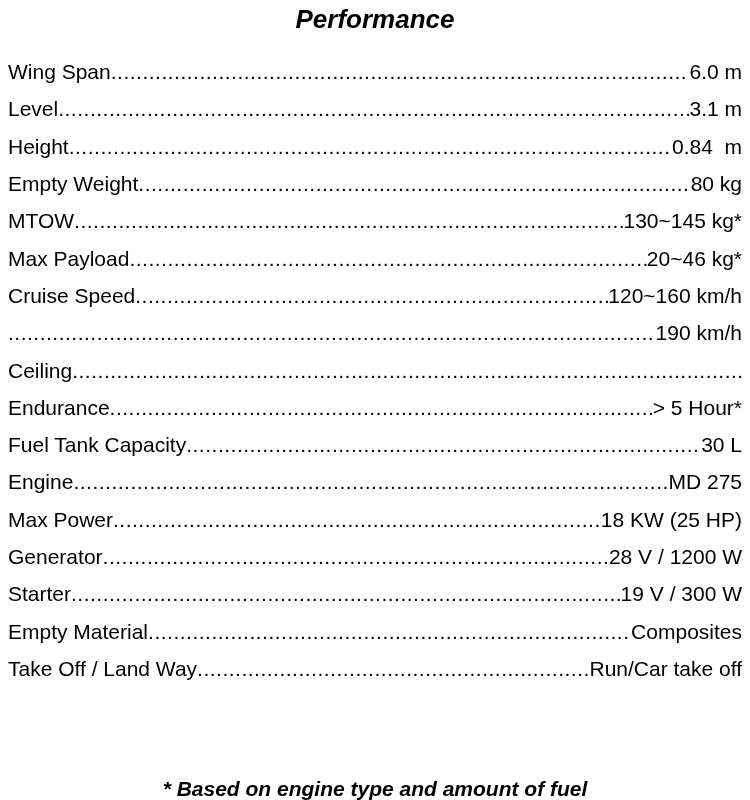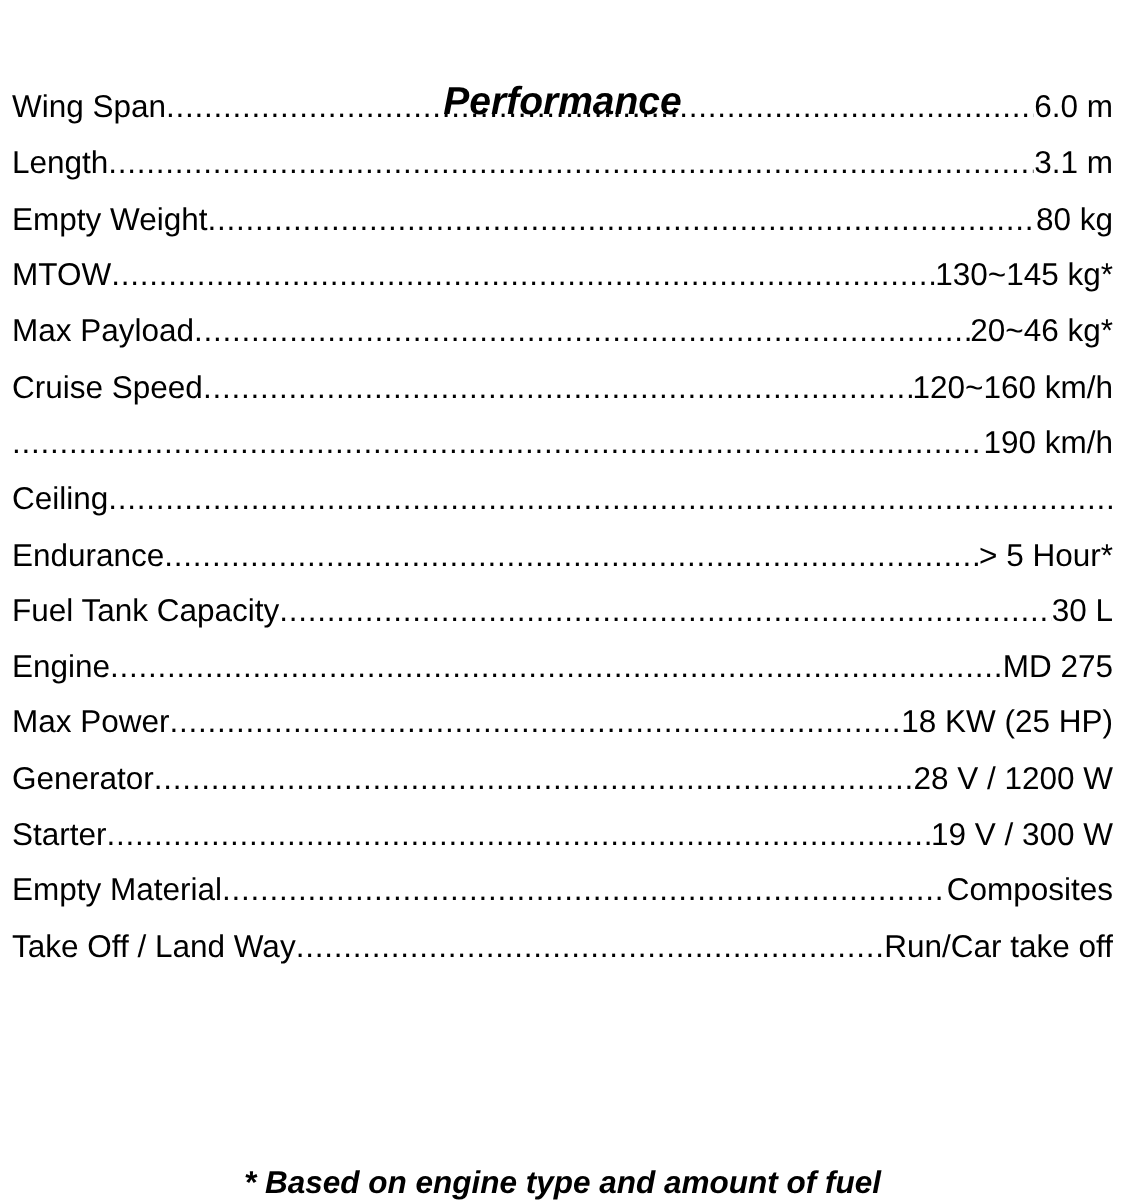--- a/index.html
+++ b/index.html
@@ -18,21 +18,20 @@
     .title {
       position: absolute;
       top: 2px;
       left: 0;
       width: 750px;
       text-align: center;
       font-size: 26px;
       font-weight: bold;
       font-style: italic;
       line-height: 34px;
-      margin-top: 48px;
     }
     .spec-list {
       position: absolute;
       top: 53px;
       left: 8px;
       width: 734px;
     }
     .spec-row {
       display: flex;
       align-items: center;
@@ -75,23 +74,28 @@
 
 <div class="title">Performance</div>
 
 <div class="spec-list">
   <div class="spec-row">
     <span class="spec-label">Wing Span</span>
     <span class="spec-leader"></span>
     <span class="spec-value">6.0 m</span>
   </div>
   <div class="spec-row">
-    <span class="spec-label">Length</span>
+    <span class="spec-label">Level</span>
     <span class="spec-leader"></span>
     <span class="spec-value">3.1 m</span>
+  </div>
+  <div class="spec-row">
+    <span class="spec-label">Height</span>
+    <span class="spec-leader"></span>
+    <span class="spec-value" style="white-space:pre;">0.84  m</span>
   </div>
   <div class="spec-row">
     <span class="spec-label">Empty Weight</span>
     <span class="spec-leader"></span>
     <span class="spec-value">80 kg</span>
   </div>
   <div class="spec-row">
     <span class="spec-label">MTOW</span>
     <span class="spec-leader"></span>
     <span class="spec-value">130~145 kg*</span>

